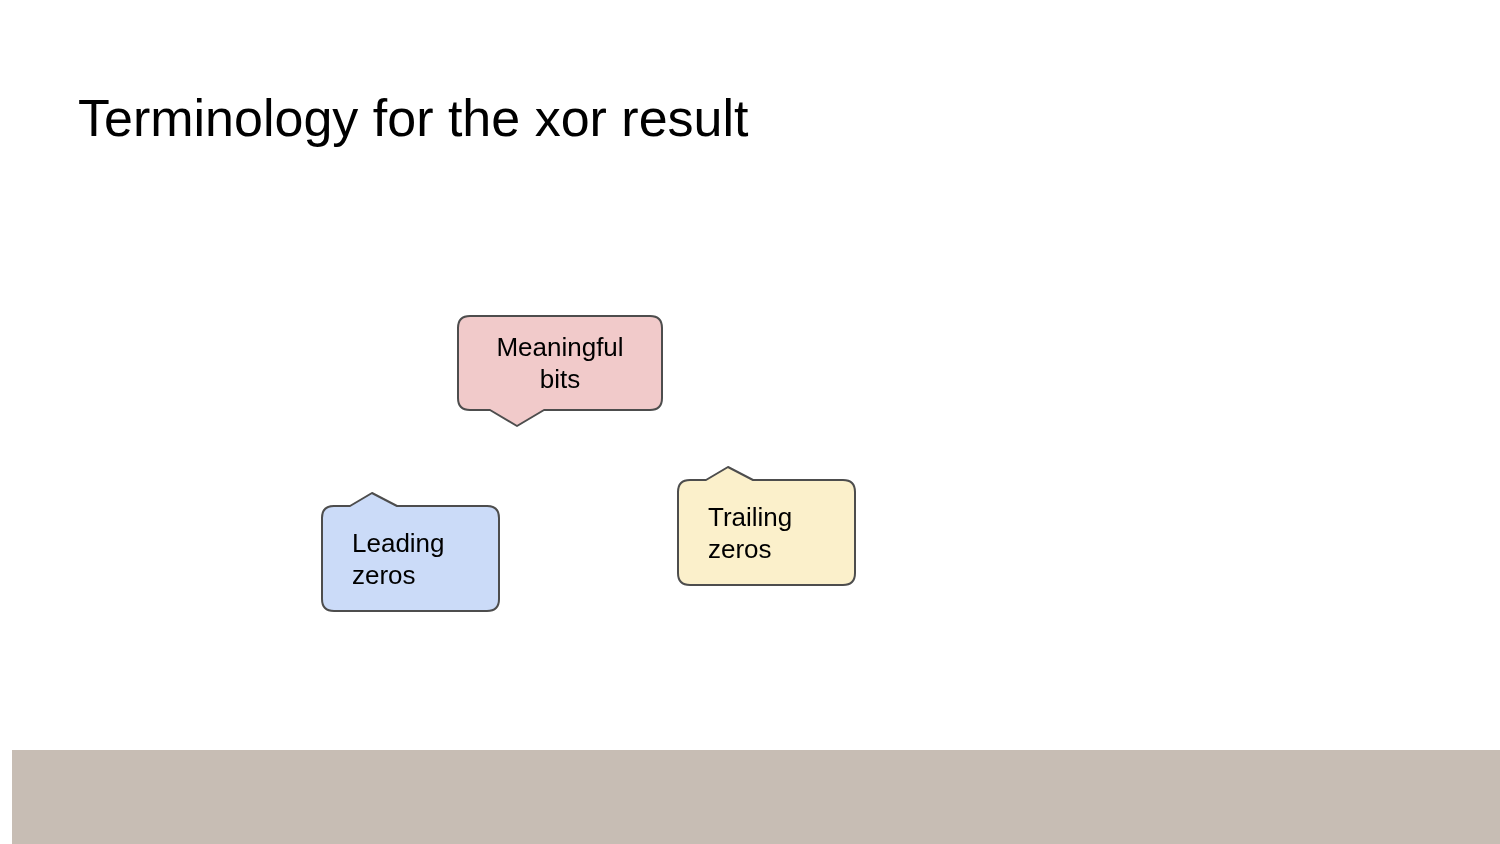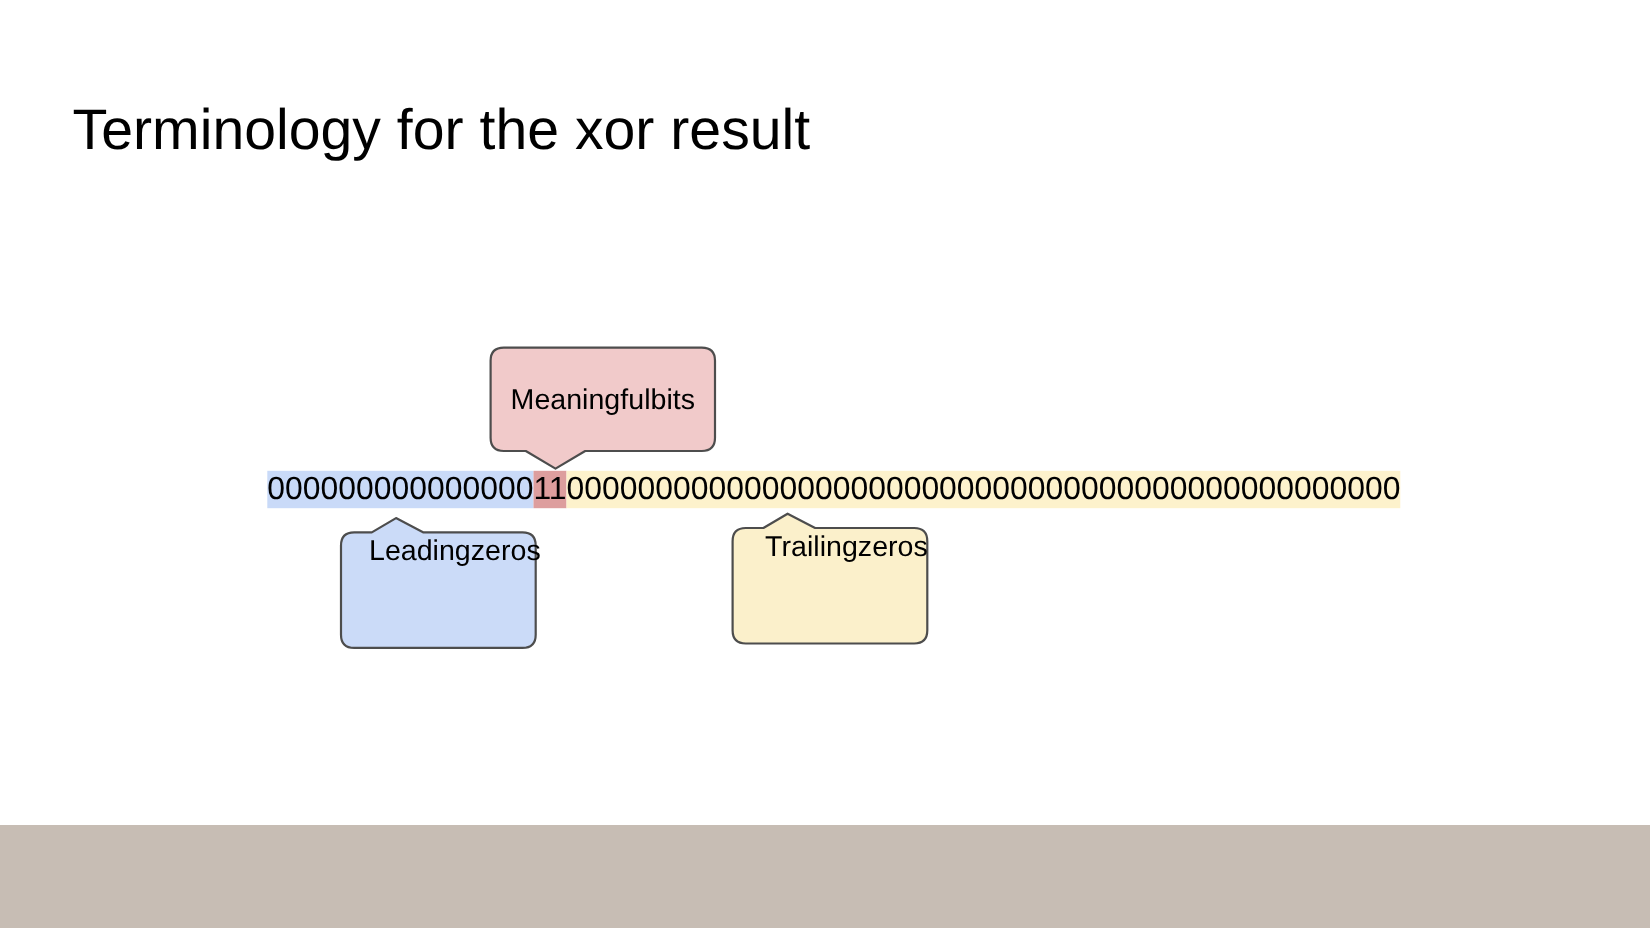--- a/index.html
+++ b/index.html
@@ -11,20 +11,21 @@
     height: 844px;
     position: relative;
     background: #ffffff;
     font-family: "Liberation Sans", sans-serif;
     overflow: hidden;
   }
   .slide {
     position: absolute;
     inset: 0;
     background: #ffffff;
+    margin-left: 12px;
   }
   .slide-title {
     position: absolute;
     left: 66px;
     top: 88px;
     font-size: 52px;
     line-height: 60px;
     color: #000000;
     white-space: nowrap;
     font-weight: 400;
@@ -51,33 +52,33 @@
   }
   .callout svg {
     position: absolute;
     left: 0;
     top: 0;
     display: block;
   }
   .callout-lines {
     position: absolute;
     display: flex;
-    flex-direction: row;
+    flex-direction: column;
     justify-content: center;
     font-size: 26px;
     line-height: 32px;
     color: #000000;
   }
   .callout-meaningful { left: 444px; top: 314px; width: 208px; height: 116px; }
   .callout-meaningful .callout-lines {
     left: 2px; top: 2px; width: 204px; height: 94px;
     align-items: center;
     text-align: center;
   }
-  .callout-leading { left: 308px; top: 469px; width: 181px; height: 122px; }
+  .callout-leading { left: 308px; top: 491px; width: 181px; height: 122px; }
   .callout-trailing { left: 664px; top: 465px; width: 181px; height: 122px; }
   .callout-leading .callout-lines,
   .callout-trailing .callout-lines {
     left: 2px; top: 15px; width: 177px; height: 105px;
     align-items: flex-start;
     padding-left: 30px;
     box-sizing: border-box;
     text-align: left;
   }
   .bottom-bar {
@@ -89,23 +90,20 @@
     background: var(--bottom-bar, #c7bdb4);
   }
 </style>
 </head>
 <body>
 
 <div class="slide">
 
   <div class="slide-title">Terminology for the xor result</div>
 
-  <div class="bitstring">
-    <span class="seg seg-blue">000000000000000</span><span class="seg seg-red">11</span><span class="seg seg-yellow">00000000000000000000000000000000000000000000000</span>
-  </div>
 
   <div class="callout callout-meaningful">
     <svg width="208" height="116" viewBox="0 0 208 116">
       <path d="M 14,2 H 194 Q 206,2 206,14 V 84 Q 206,96 194,96 H 88 L 61,112 L 34,96 H 14 Q 2,96 2,84 V 14 Q 2,2 14,2 Z" style="fill: var(--callout-red, #f1caca); stroke: var(--border-gray, #4d4d4d); stroke-width: 2; stroke-linejoin: round;"></path>
     </svg>
     <div class="callout-lines">
       <div>Meaningful</div>
       <div>bits</div>
     </div>
   </div>

